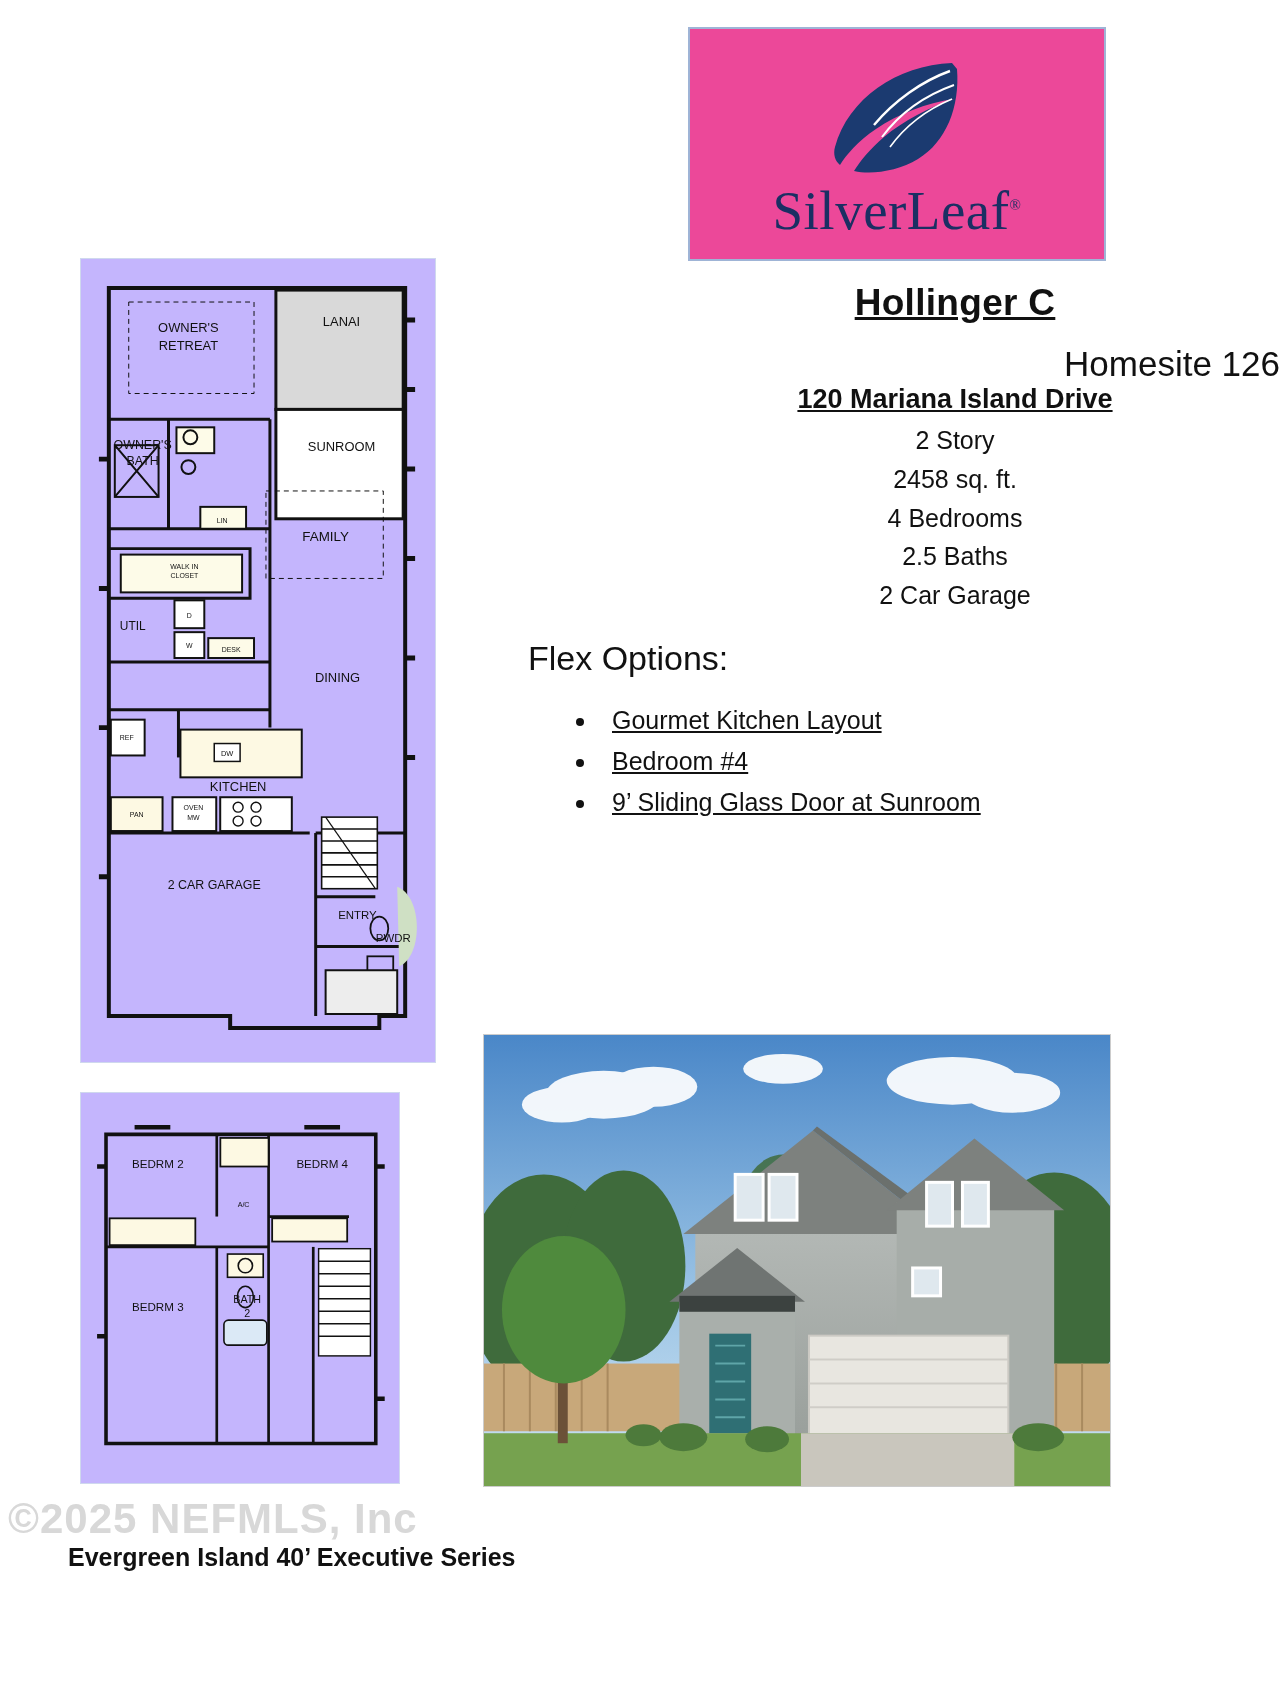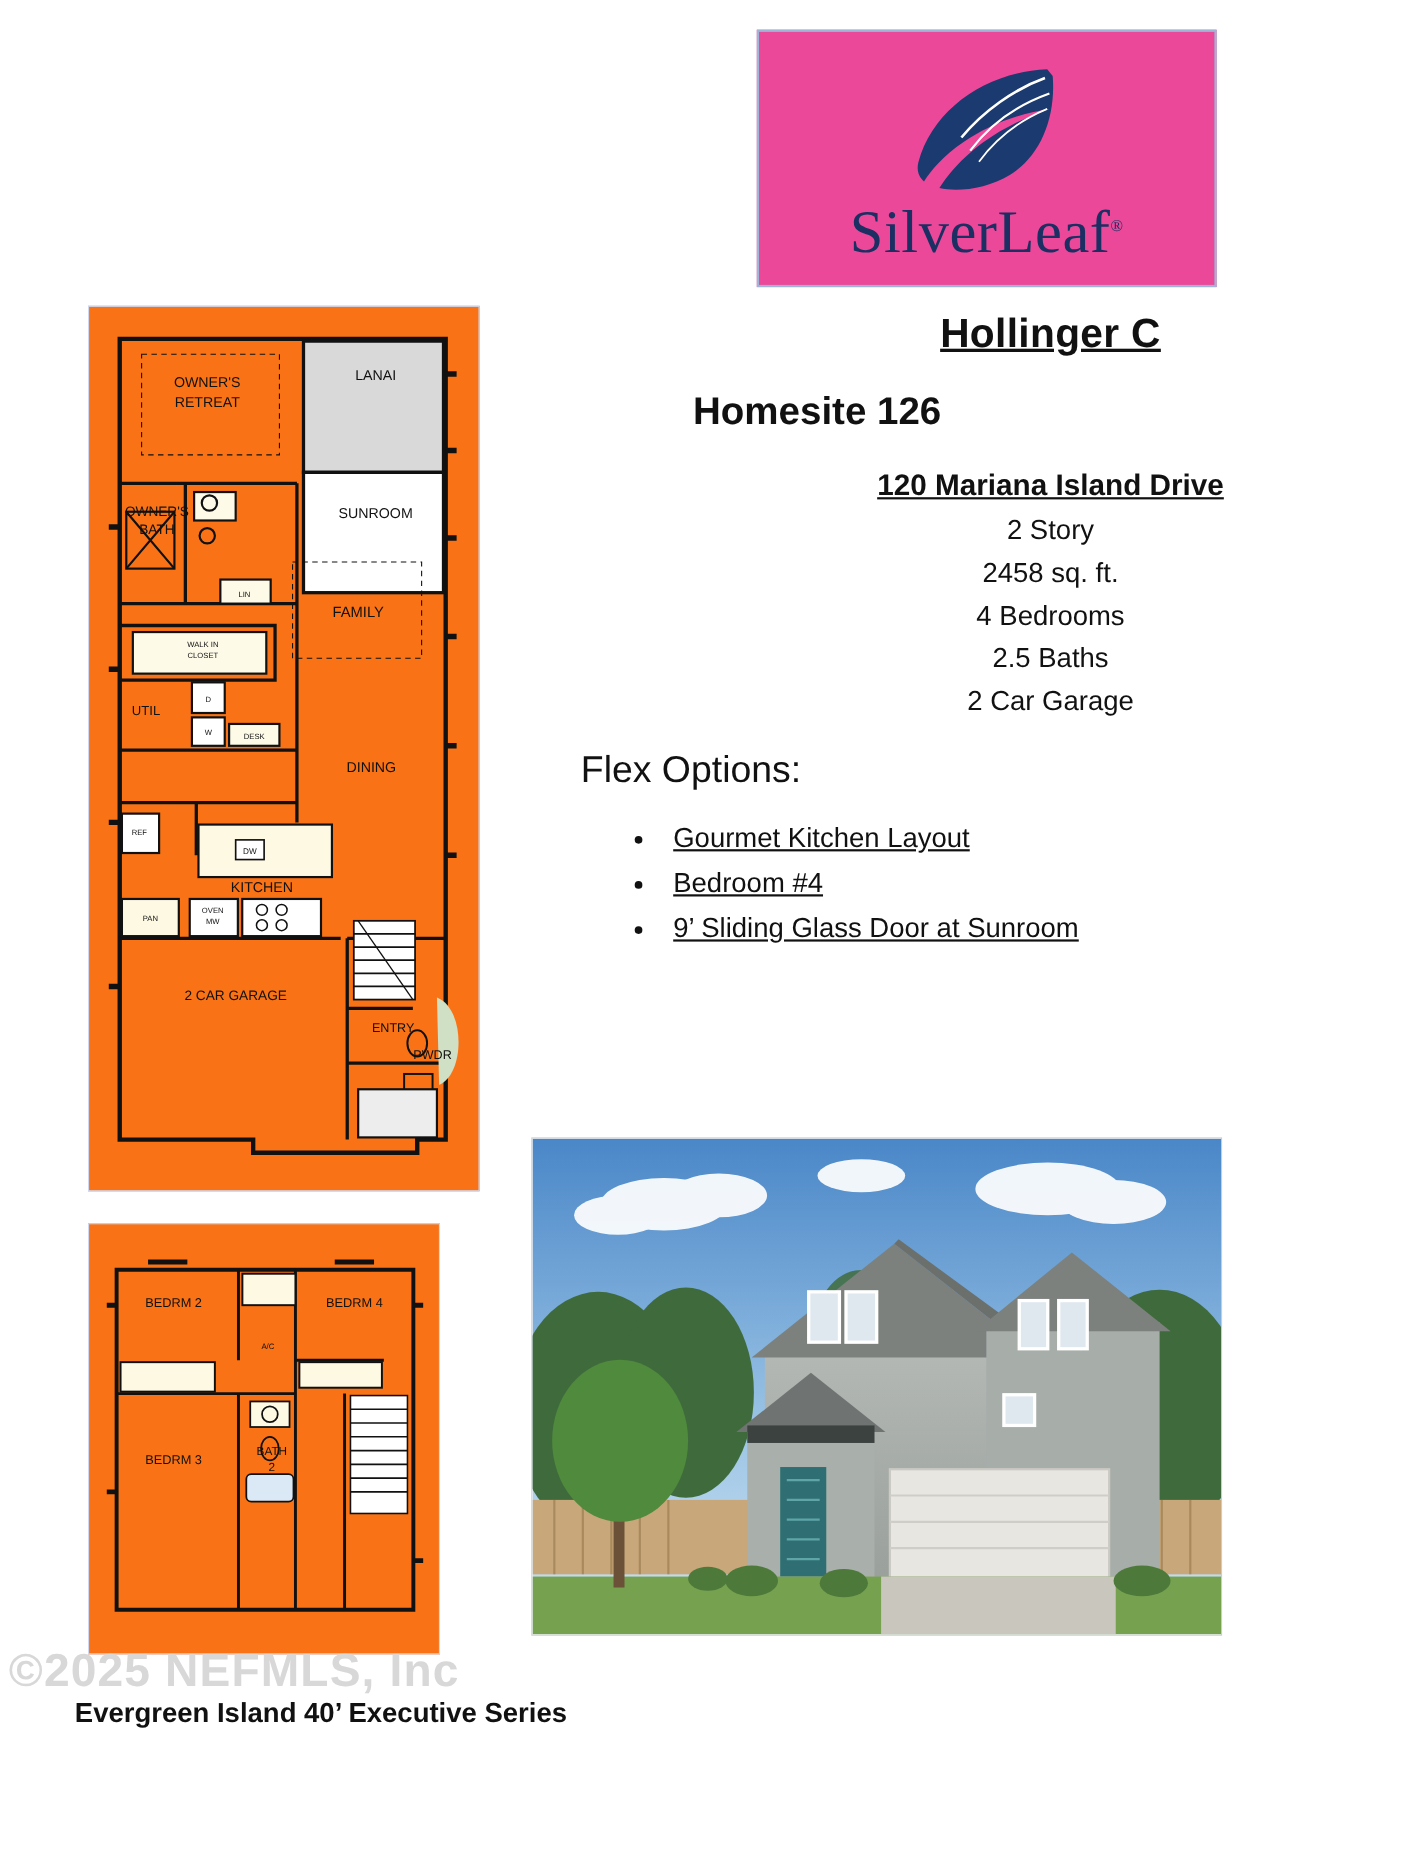--- a/index.html
+++ b/index.html
@@ -27,37 +27,37 @@
   }
   .logo-word .reg { font-size: 15px; vertical-align: super; }
 
   
   .right-col { position: absolute; left: 520px; top: 282px; width: 760px; }
   .plan-name {
     text-align: center; font-size: 37px; font-weight: bold;
     text-decoration: underline; letter-spacing: .3px; margin-left: 110px;
   }
   .homesite {
-    text-align: left; font-size: 35px; font-weight: 700; margin-top: 30px;
+    text-align: right; font-size: 35px; font-weight: 400; margin-top: 20px;
     margin-left: 110px;
   }
   .address {
     text-align: center; font-size: 27px; font-weight: bold; text-decoration: underline;
-    margin-top: 32px; margin-left: 110px;
+    margin-left: 110px;
   }
   .spec-list { text-align: center; margin-left: 110px; margin-top: 6px; }
   .spec-list div { font-size: 25px; line-height: 1.55; }
 
   .flex-title { font-size: 34px; margin-top: 24px; margin-left: 8px; }
   ul.flex-opts { margin: 22px 0 0 52px; padding: 0 0 0 26px; text-decoration: underline; }
   ul.flex-opts li { font-size: 25px; line-height: 1.65; padding-left: 14px; }
 
   
   .plan-panel {
-    position: absolute; background: #f97316; border: 1px solid #cfd8ee; margin-top: 20px;
+    position: absolute; background: #c4b5fd; border: 1px solid #cfd8ee;
   }
   #plan-first { left: 80px; top: 258px; width: 356px; height: 805px; }
   #plan-second { left: 80px; top: 1092px; width: 320px; height: 392px; }
   .plan-svg { width: 100%; height: 100%; display: block; }
 
   
   .elevation {
     position: absolute; left: 483px; top: 1034px; width: 628px; height: 453px;
     overflow: hidden; border: 1px solid #ccc;
   }

